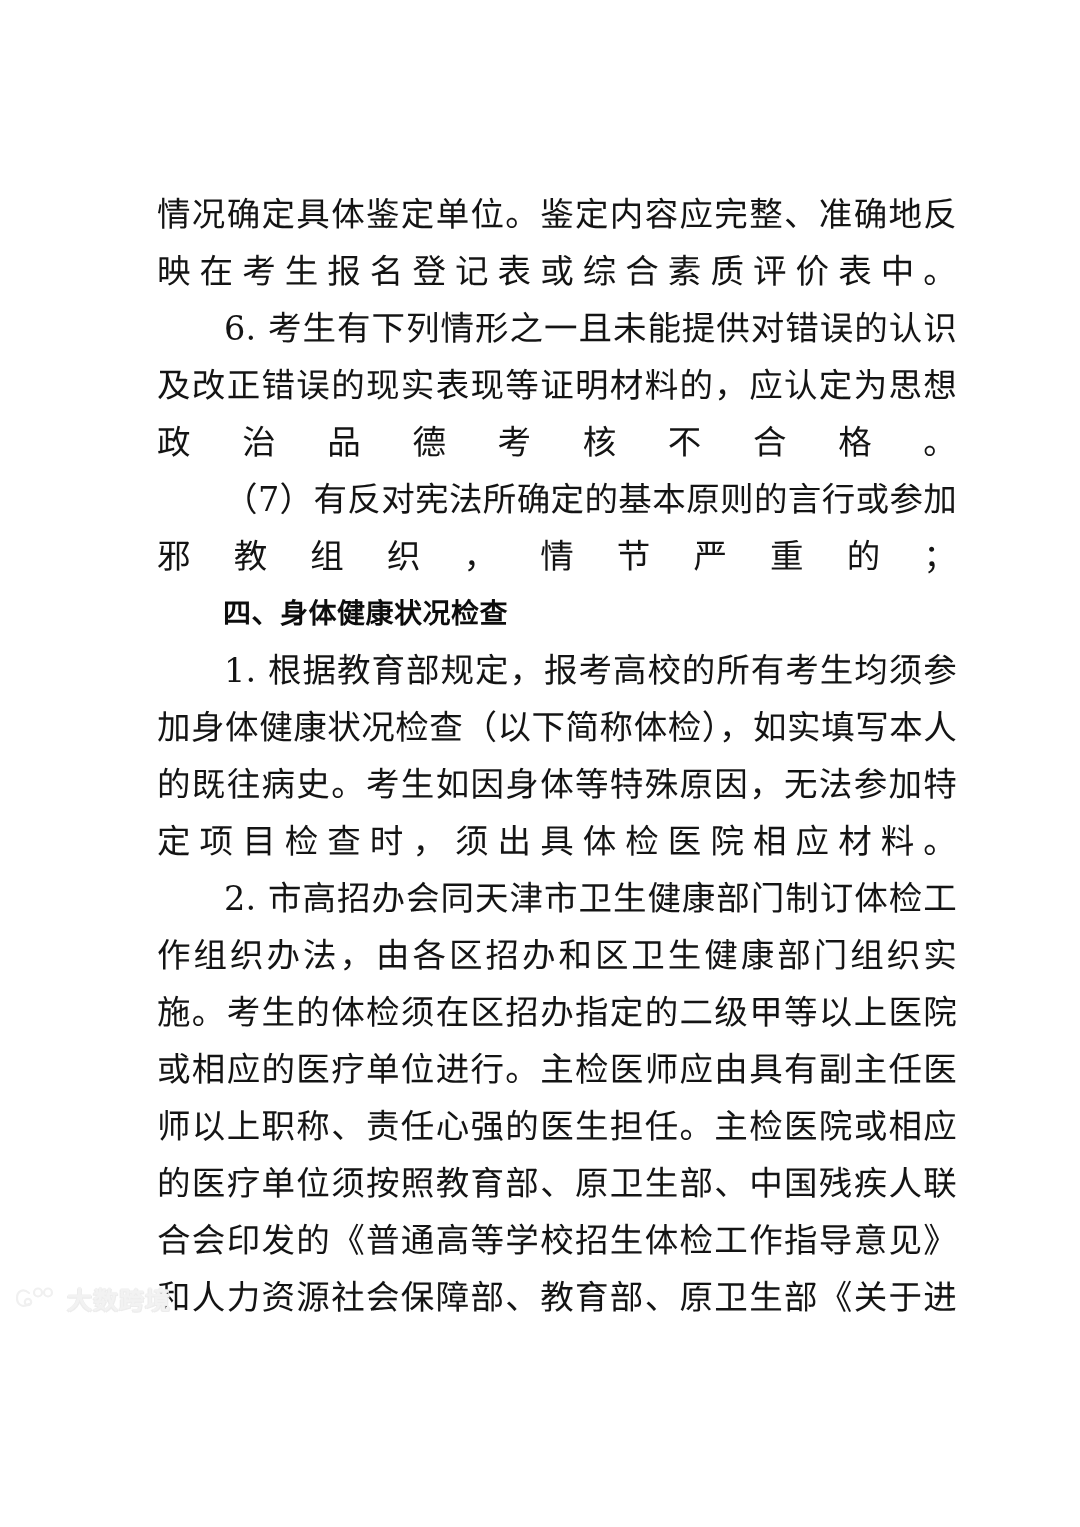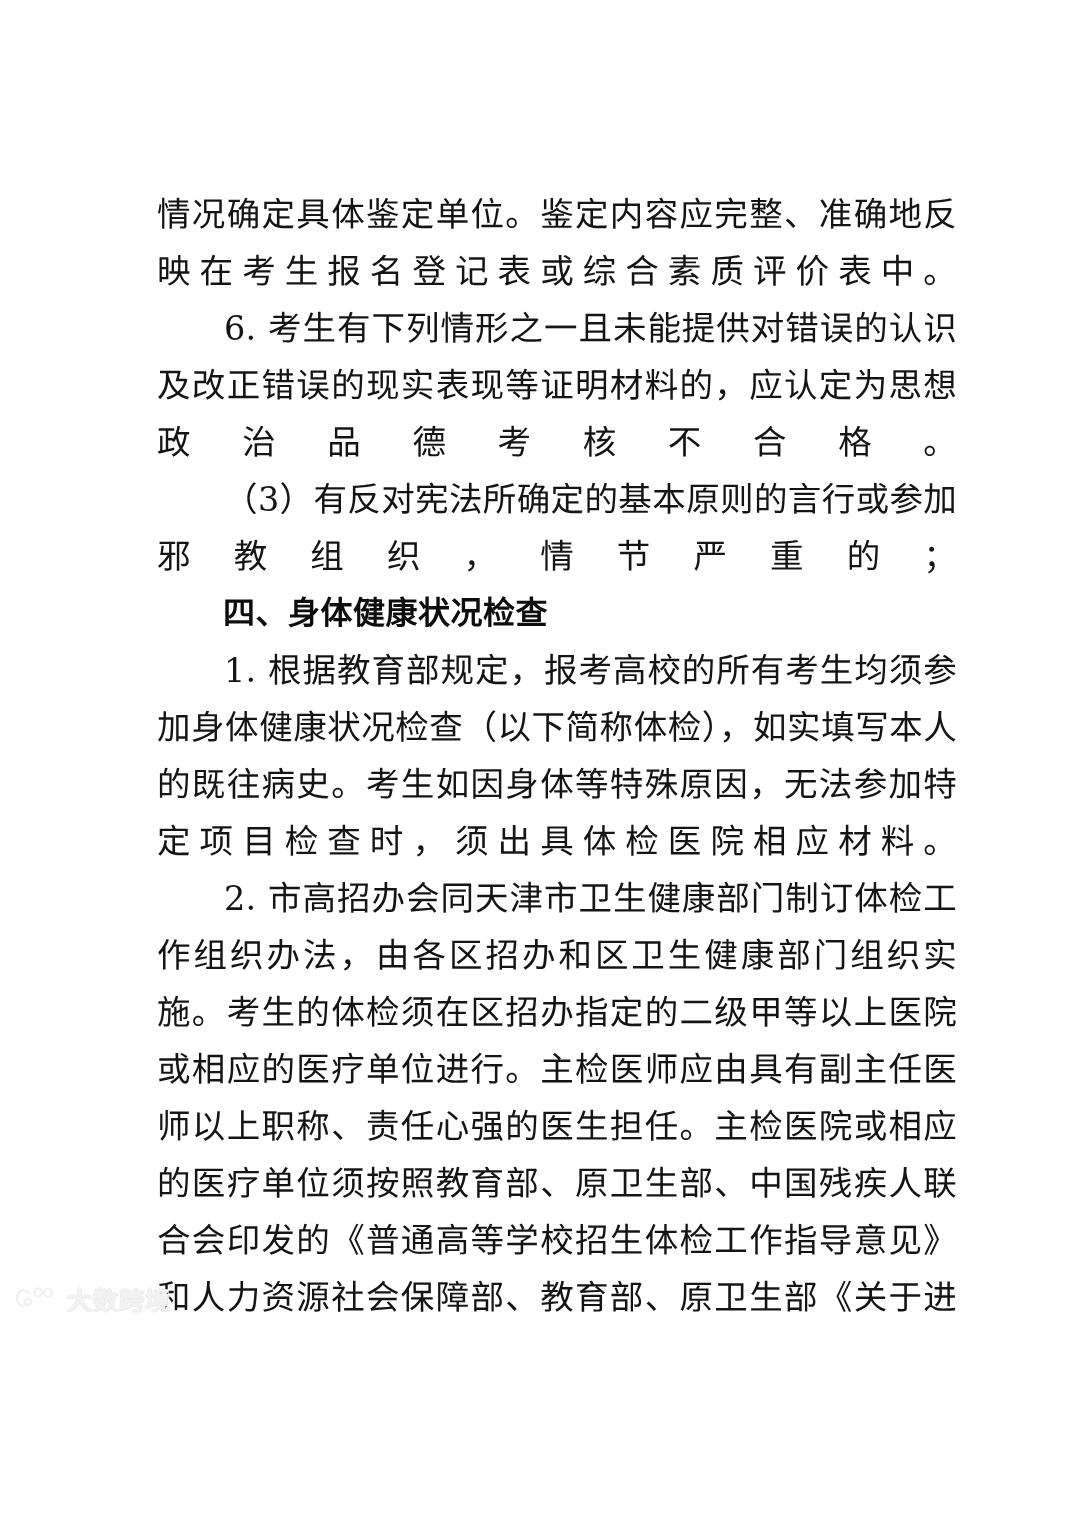--- a/index.html
+++ b/index.html
@@ -46,21 +46,21 @@
   }
 
   
   .para.jfull {
     text-align-last: justify;
   }
 
   .heading {
     margin: 0;
     font-family: "DejaVu Sans", "Liberation Sans", sans-serif;
-    font-size: 32px;
+    font-size: 28px;
     line-height: 57px;
     font-weight: 700;
     color: #0d0d0d;
     text-indent: 66px;
     letter-spacing: 0.5px;
   }
 
   
   .page-number {
     position: absolute;
@@ -104,21 +104,21 @@
 <body>
 
 <div class="page">
 
   <div class="doc-body">
 
     <p class="para jfull">情况确定具体鉴定单位。鉴定内容应完整、准确地反映在考生报名登记表或综合素质评价表中。</p>
 
     <p class="para indent jfull">6. 考生有下列情形之一且未能提供对错误的认识及改正错误的现实表现等证明材料的，应认定为思想政治品德考核不合格。</p>
 
-    <p class="para indent jfull">（3）有反对宪法所确定的基本原则的言行或参加邪教组织，情节严重的；</p>
+    <p class="para indent jfull">（7）有反对宪法所确定的基本原则的言行或参加邪教组织，情节严重的；</p>
 
 
     <h2 class="heading">四、身体健康状况检查</h2>
 
     <p class="para indent jfull">1. 根据教育部规定，报考高校的所有考生均须参加身体健康状况检查（以下简称体检），如实填写本人的既往病史。考生如因身体等特殊原因，无法参加特定项目检查时，须出具体检医院相应材料。</p>
 
     <p class="para indent">2. 市高招办会同天津市卫生健康部门制订体检工作组织办法，由各区招办和区卫生健康部门组织实施。考生的体检须在区招办指定的二级甲等以上医院或相应的医疗单位进行。主检医师应由具有副主任医师以上职称、责任心强的医生担任。主检医院或相应的医疗单位须按照教育部、原卫生部、中国残疾人联合会印发的《普通高等学校招生体检工作指导意见》和人力资源社会保障部、教育部、原卫生部《关于进一步规范入学和就业体检项目维护乙肝表面抗原携带者入学和就业权利的通知》等有关要求，对考生身体健康状况作出相应的、规范准确的体检结论，并对其</p>
   </div>
 
   <div class="page-number">-4-</div>

